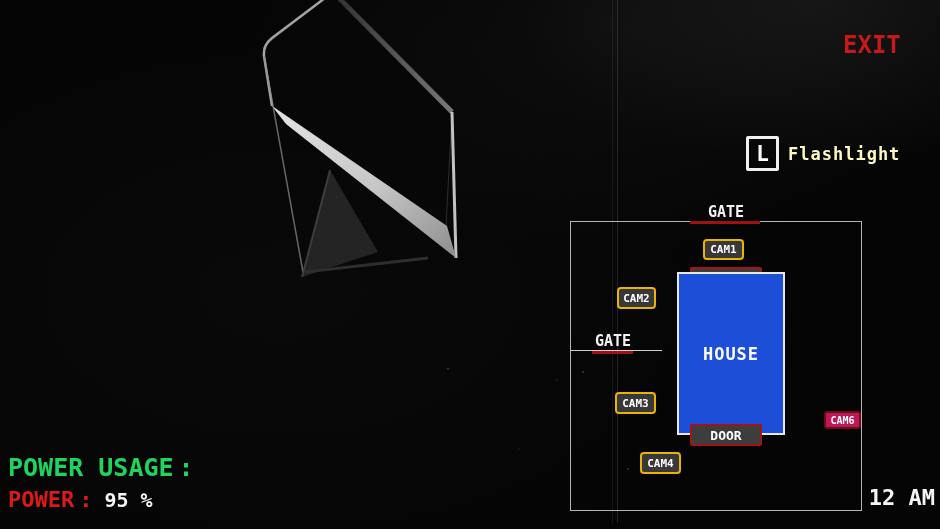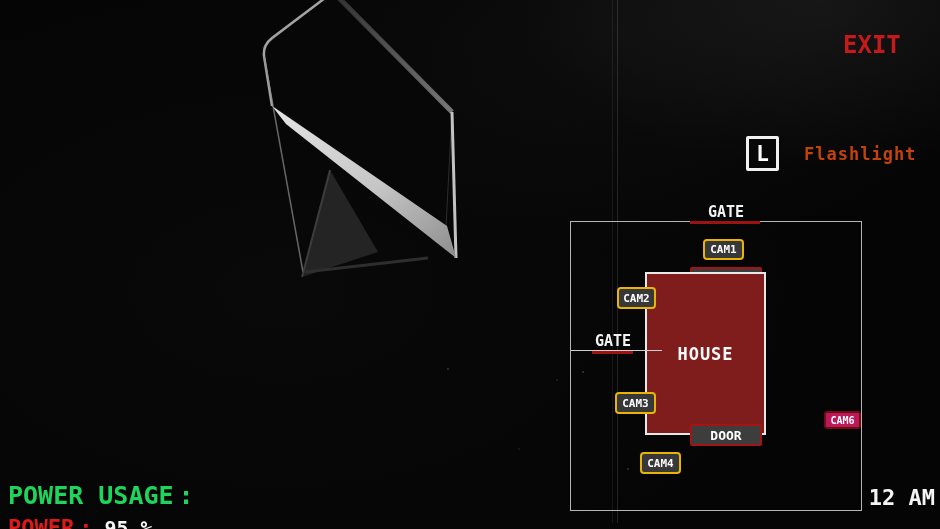--- a/index.html
+++ b/index.html
@@ -30,33 +30,33 @@
   .monitor{position:absolute;left:230px;top:0;width:250px;height:300px;}
   
   .exit{position:absolute;left:843px;top:31px;color:#c41a1a;font-size:24px;letter-spacing:0px;cursor:pointer;}
   
   .flashlight{position:absolute;left:746px;top:136px;display:flex;align-items:center;}
   .flash-key{
     width:33px;height:35px;box-sizing:border-box;border:3px solid #f0f0f0;border-radius:2px;
     background:rgba(8,8,8,.65);color:#fff;font-size:21px;
     display:flex;align-items:center;justify-content:center;cursor:pointer;
   }
-  .flash-label{margin-left:25px;color:#c2410c;font-size:17px;letter-spacing:1px;}
+  .flash-label{margin-left:9px;color:#fef9c3;font-size:17px;letter-spacing:1px;}
   
   .map{position:absolute;left:570px;top:221px;width:292px;height:290px;
        border:1px solid #b5b5b5;box-sizing:border-box;}
   .map-label{position:absolute;color:#f2f2f2;font-size:15px;text-align:center;}
   .gate-top-label{left:124px;top:-19px;width:62px;}
   .gate-top-marker{position:absolute;left:119px;top:-1px;width:70px;height:3px;background:#9e1212;}
   .gate-mid-label{left:13px;top:110px;width:58px;}
   .gate-mid-line{position:absolute;left:0;top:128px;width:91px;height:1px;background:#cfcfcf;}
   .gate-mid-marker{position:absolute;left:21px;top:129px;width:41px;height:3px;background:#9e1212;}
   .house{
-    position:absolute;left:74px;top:50px;width:121px;height:163px;box-sizing:border-box;
-    background:#7f1d1d;border:2px solid #e8e8e8;
+    position:absolute;left:106px;top:50px;width:108px;height:163px;box-sizing:border-box;
+    background:#1d4ed8;border:2px solid #e8e8e8;
     display:flex;align-items:center;justify-content:center;
   }
   .house span{color:#fbfbfb;font-size:17px;letter-spacing:1px;}
   .btn{
     position:absolute;box-sizing:border-box;color:#fff;
     display:flex;align-items:center;justify-content:center;cursor:pointer;
   }
   .cam{background:#383838;border:2px solid #eab308;border-radius:4px;font-size:11px;}
   .cam1{left:132px;top:17px;width:41px;height:21px;}
   .cam2{left:46px;top:65px;width:39px;height:22px;}
@@ -65,21 +65,21 @@
   .cam-active{left:212px;top:189px;width:37px;height:18px;
     background:#be185d;border:2px solid #6e0d0d;border-radius:3px;font-size:10px;margin-left:41px;}
   .door{background:#3d3d3d;border:2px solid #a31414;border-radius:2px;font-size:13px;}
   .door-top{left:119px;top:45px;width:72px;height:23px;}
   .door-bottom{left:119px;top:202px;width:72px;height:22px;}
   
   .clock{position:absolute;right:5px;top:485px;color:#f5f5f5;font-size:22px;}
   
   .power-block{position:absolute;left:8px;top:453px;}
   .power-row{display:flex;align-items:baseline;}
-  .row-usage{font-size:25px;margin-top:28px;}
+  .row-usage{font-size:25px;}
   .row-power{font-size:22px;margin-top:5px;}
   .pu-label,.pu-colon{color:#1fd45c;}
   .pu-value{color:#d4bc26;margin-left:6px;}
   .pw-label,.pw-colon{color:#dd1a1a;}
   .pw-value{color:#f5f5f5;margin-left:12px;font-size:20px;}
   .pu-colon,.pw-colon{margin-left:5px;}
 </style>
 </head>
 <body>
 

